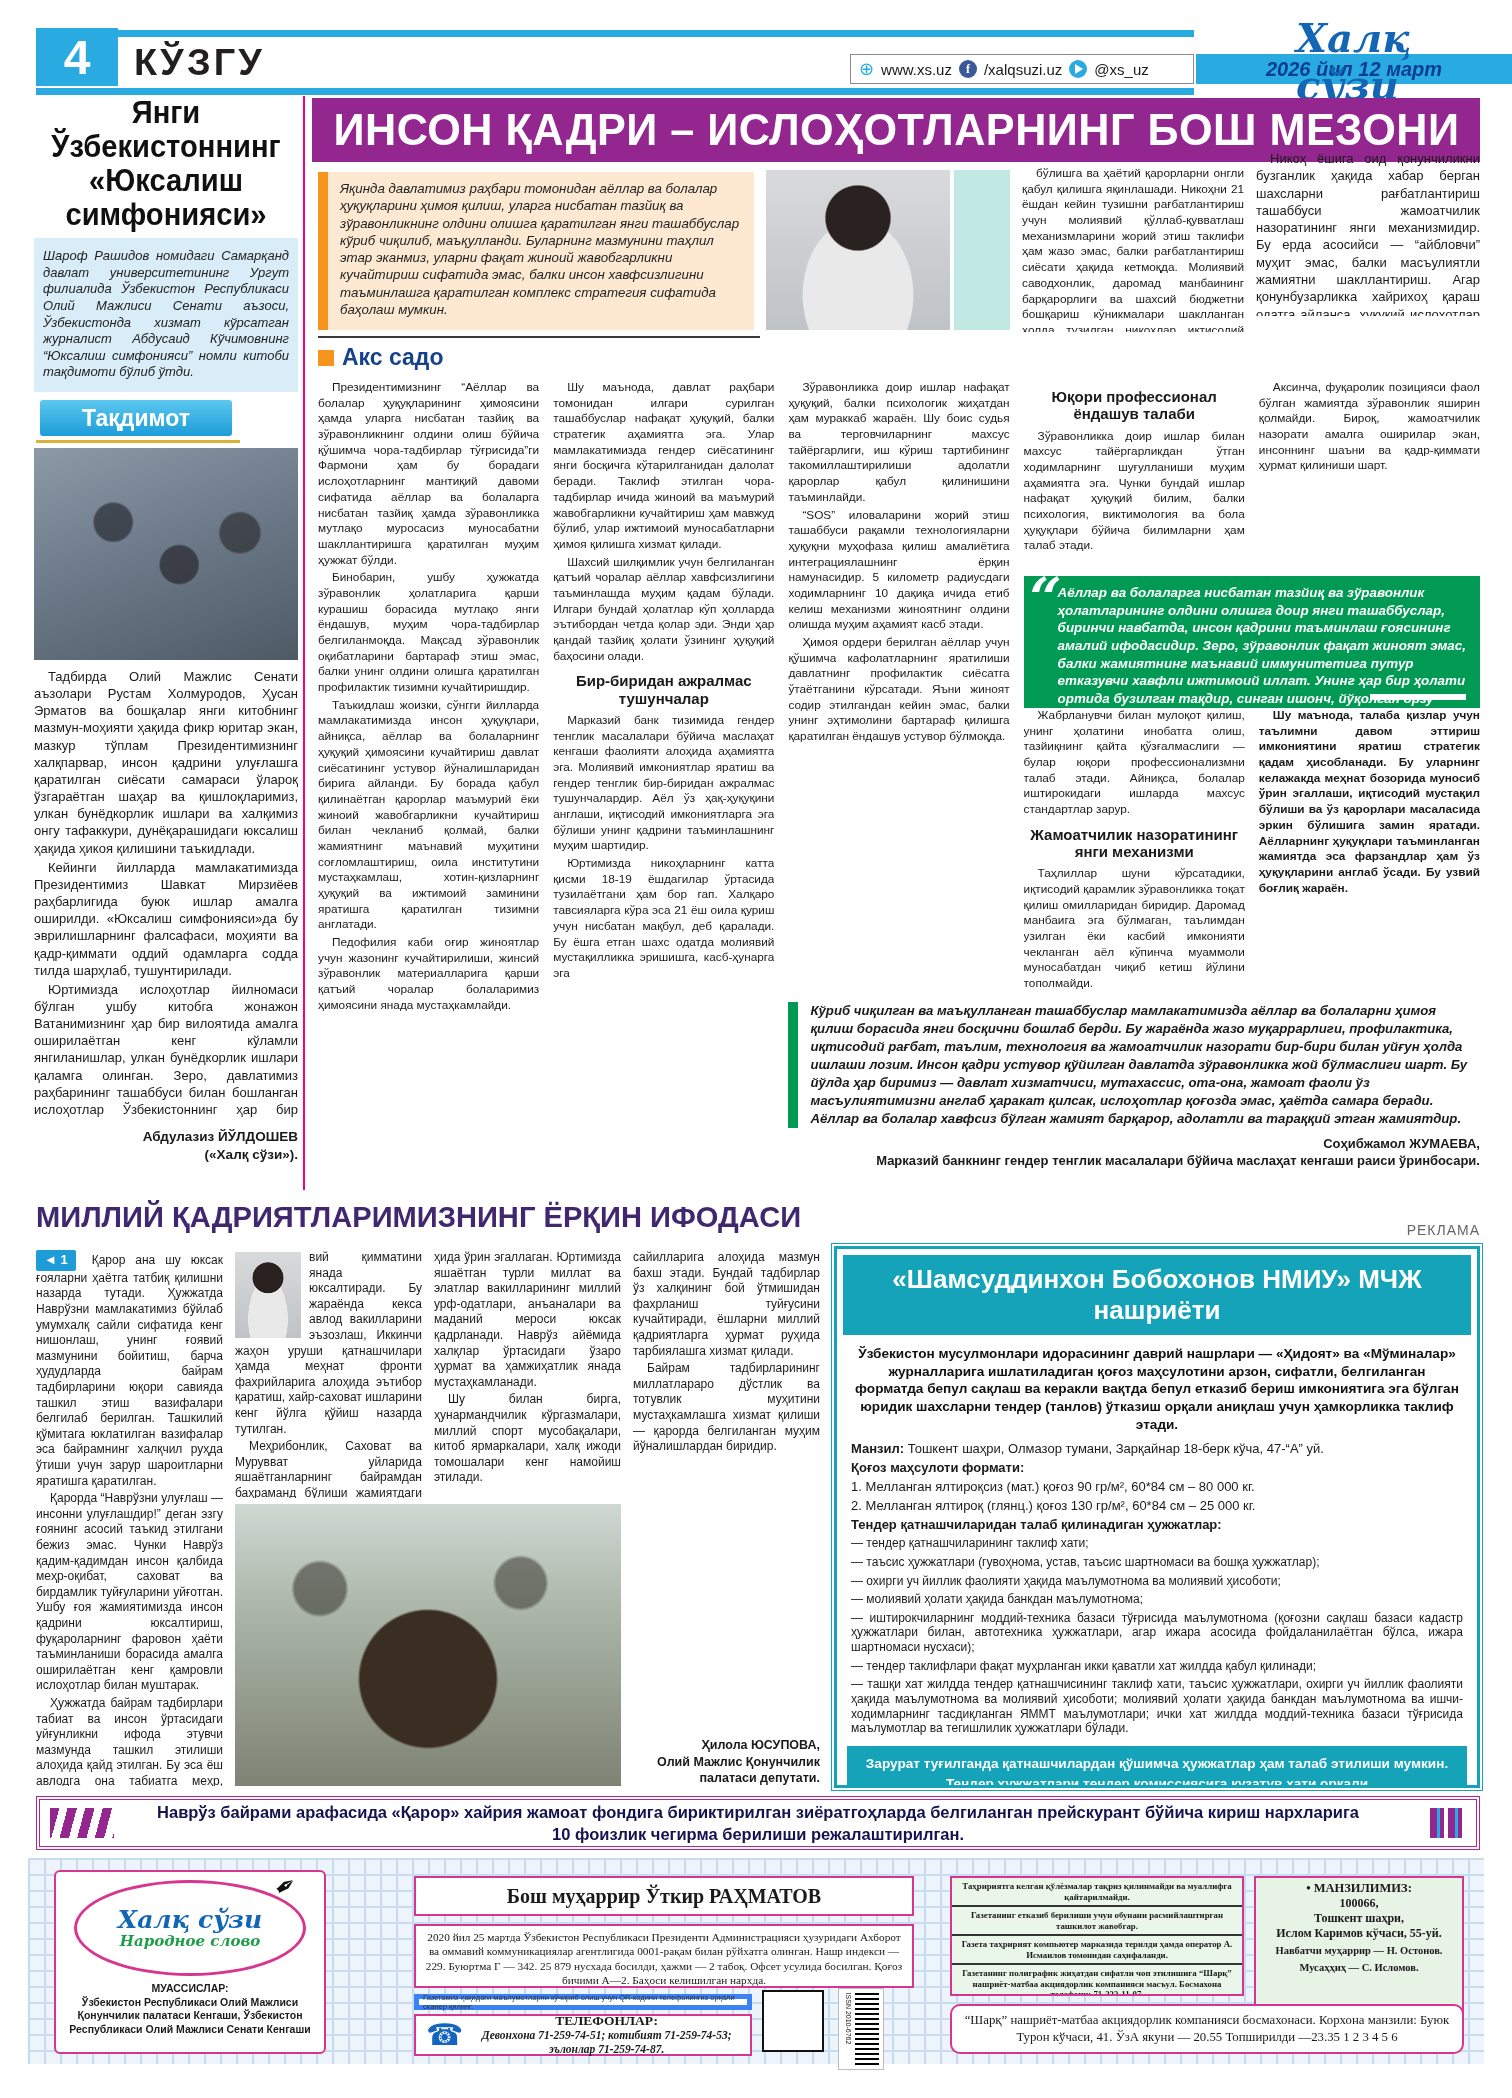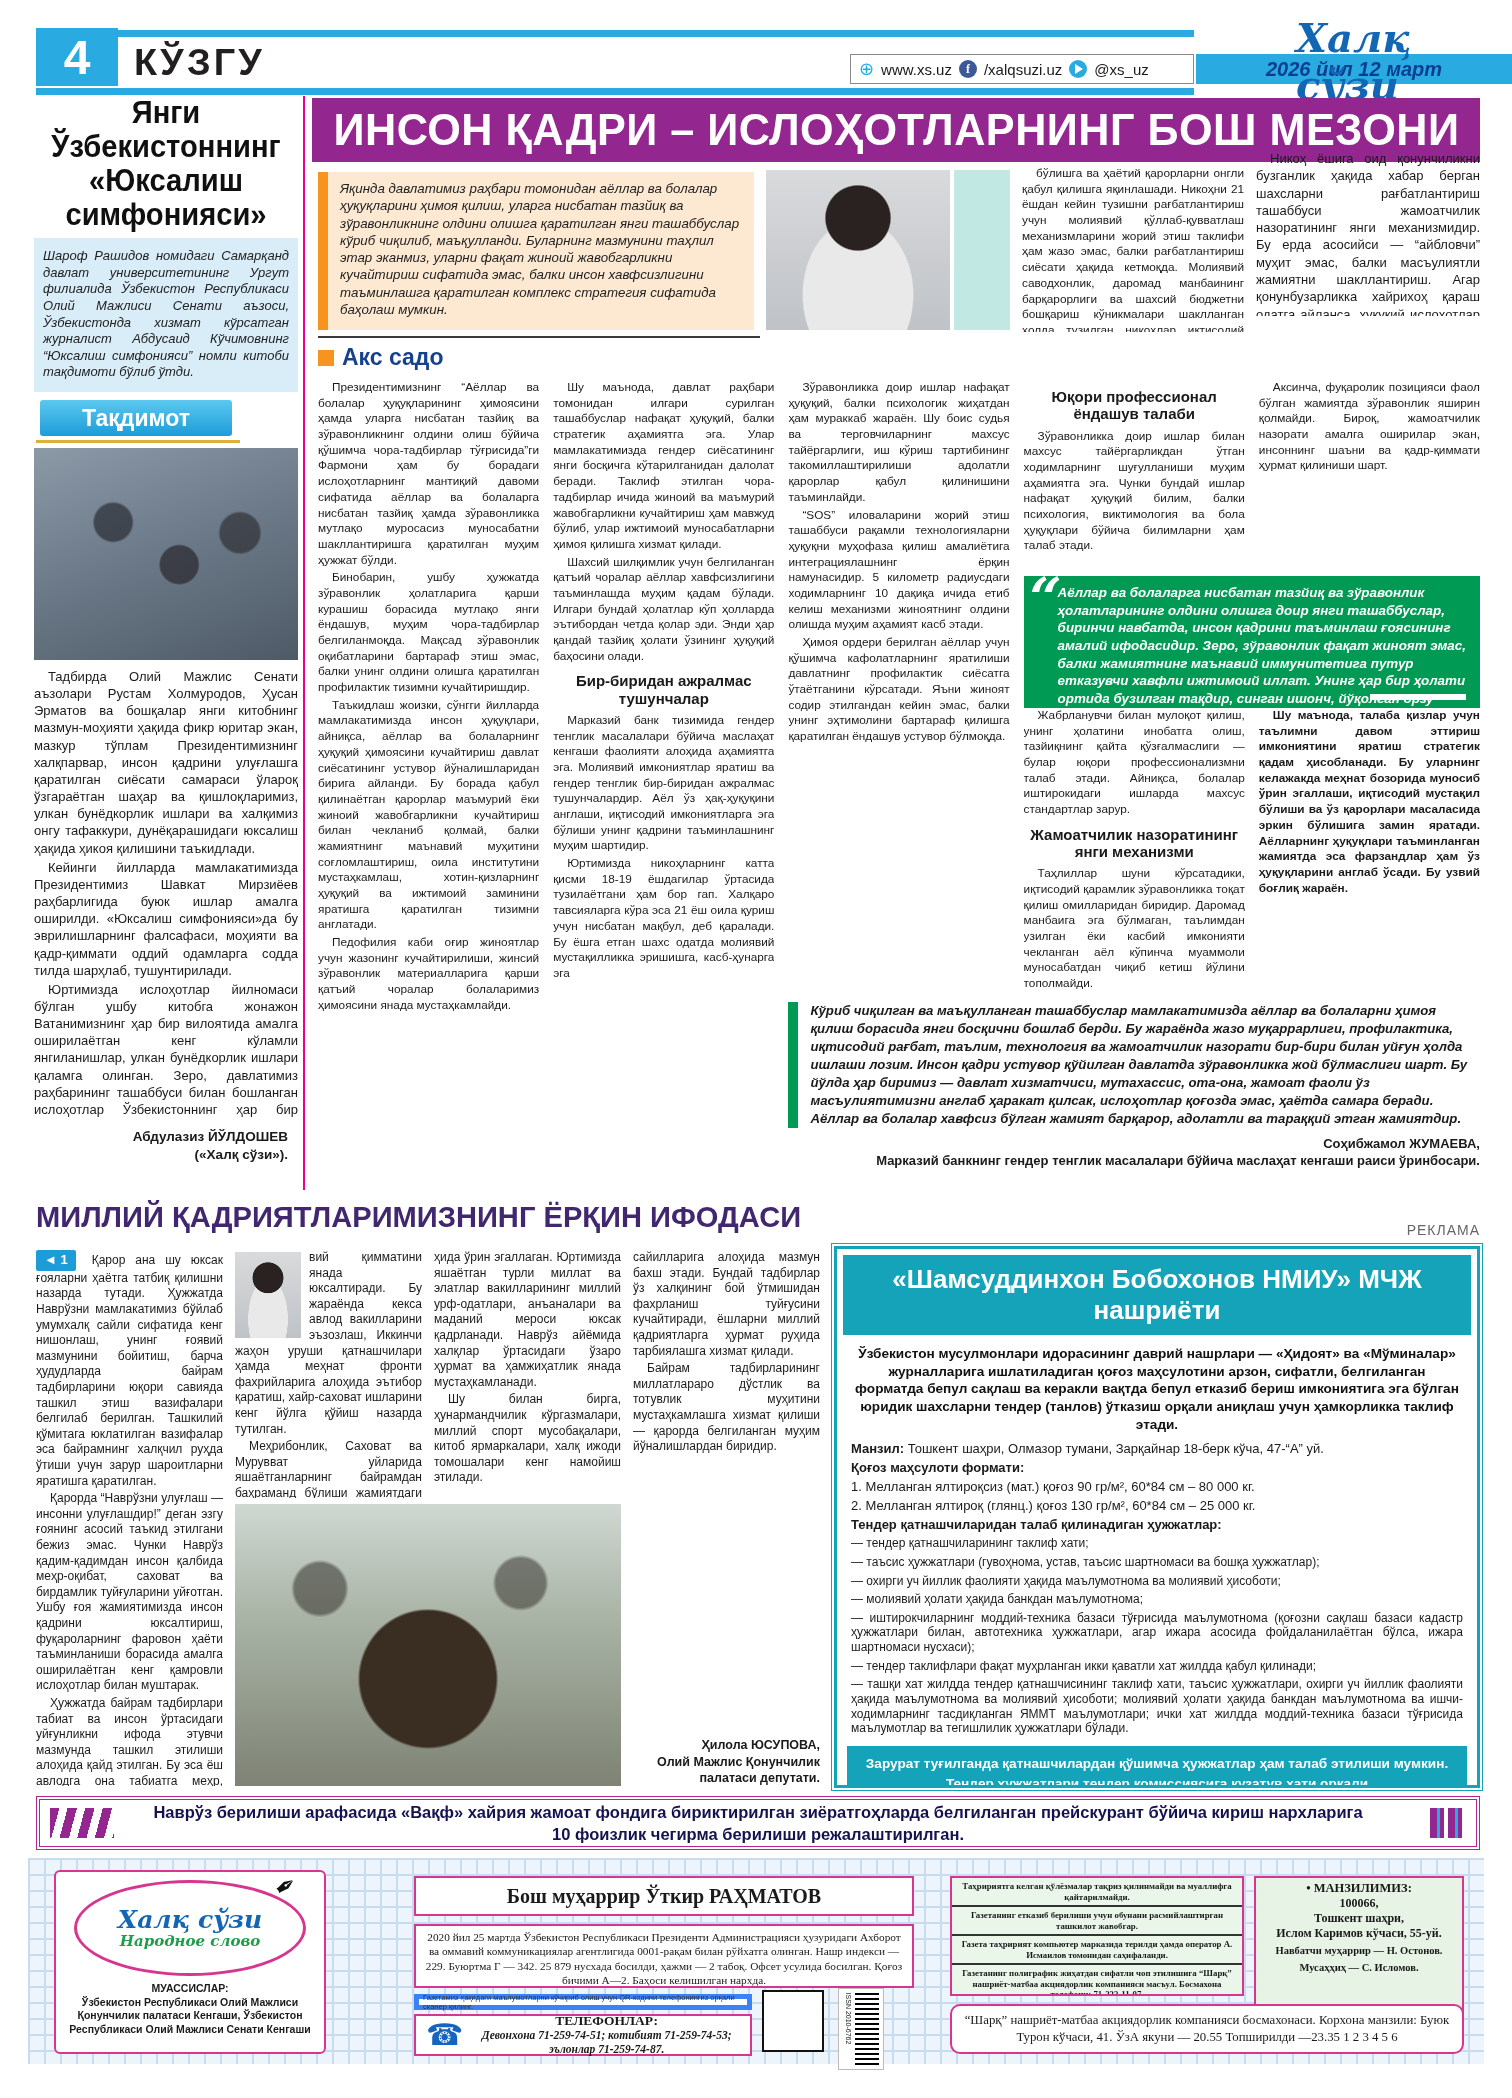--- a/index.html
+++ b/index.html
@@ -32,21 +32,21 @@
   .la-tag{left:40px;top:400px;width:192px;height:36px;background:linear-gradient(#5cc8f0,#1d9cd8);
           color:#fff;font-weight:800;font-size:23px;display:flex;align-items:center;justify-content:center;border-radius:3px;}
   .la-tagline{left:36px;top:440px;width:204px;height:3px;background:#d9b13b;}
   .photo{background:
       radial-gradient(circle at 30% 35%,rgba(20,20,25,.55) 0 8%,transparent 9%),
       radial-gradient(circle at 55% 55%,rgba(30,25,30,.6) 0 10%,transparent 11%),
       radial-gradient(circle at 78% 40%,rgba(25,20,20,.5) 0 8%,transparent 9%),
       linear-gradient(160deg,#8c9aa8 0%,#6d7b8a 45%,#4e5a66 100%);}
   .la-photo{left:34px;top:448px;width:264px;height:212px;}
   .la-body{left:34px;top:668px;width:264px;height:452px;overflow:hidden;font-size:13px;line-height:1.32;}
-  .la-byline{left:24px;top:1128px;width:264px;text-align:right;font-weight:800;font-size:13.5px;line-height:1.3;}
+  .la-byline{left:34px;top:1128px;width:264px;text-align:right;font-weight:800;font-size:13.5px;line-height:1.3;}
   .vrule{left:303px;top:96px;width:2px;height:1094px;background:#ec008c;}
   
   .ma-head{left:312px;top:98px;width:1168px;height:64px;background:#93278f;color:#fff;
            display:flex;align-items:center;justify-content:center;font-weight:800;font-size:45px;
            letter-spacing:.5px;white-space:nowrap;}
   .ma-head span{display:block;transform:scaleX(.96);}
   .ma-intro{left:318px;top:172px;width:436px;height:158px;background:#fde9d2;border-left:10px solid #f7941d;
             box-sizing:border-box;padding:8px 12px;font-style:italic;font-size:13.3px;line-height:1.3;color:#222;}
   .portrait{background:
       radial-gradient(circle at 50% 30%,#2a2220 0 22%,transparent 23%),
@@ -312,21 +312,21 @@
     <div class="ad-notice">
       <div>Зарурат туғилганда қатнашчилардан қўшимча ҳужжатлар ҳам талаб этилиши мумкин.</div>
       <div>Тендер ҳужжатлари тендер комиссиясига кузатув хати орқали</div>
 
     </div>
   </div>
 
   <div class="nv">
     <span class="nv-dec-l"></span>
     <div>
-      <div>Наврўз берилиши арафасида «Вақф» хайрия жамоат фондига бириктирилган зиёратгоҳларда белгиланган прейскурант бўйича кириш нархларига</div>
+      <div>Наврўз байрами арафасида «Қарор» хайрия жамоат фондига бириктирилган зиёратгоҳларда белгиланган прейскурант бўйича кириш нархларига</div>
       <div>10 фоизлик чегирма берилиши режалаштирилган.</div>
     </div>
     <span class="nv-dec-r"></span>
   </div>
 
   <div class="abs ft-bg"></div>
 
   <div class="fbox ft-logo">
     <div class="ft-oval">
       <span class="quill">✒</span>

